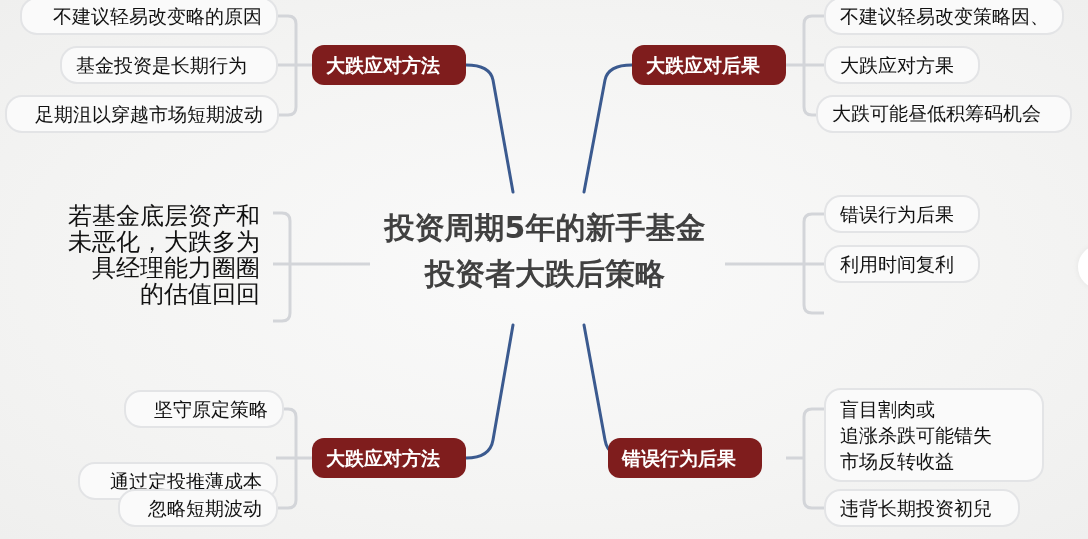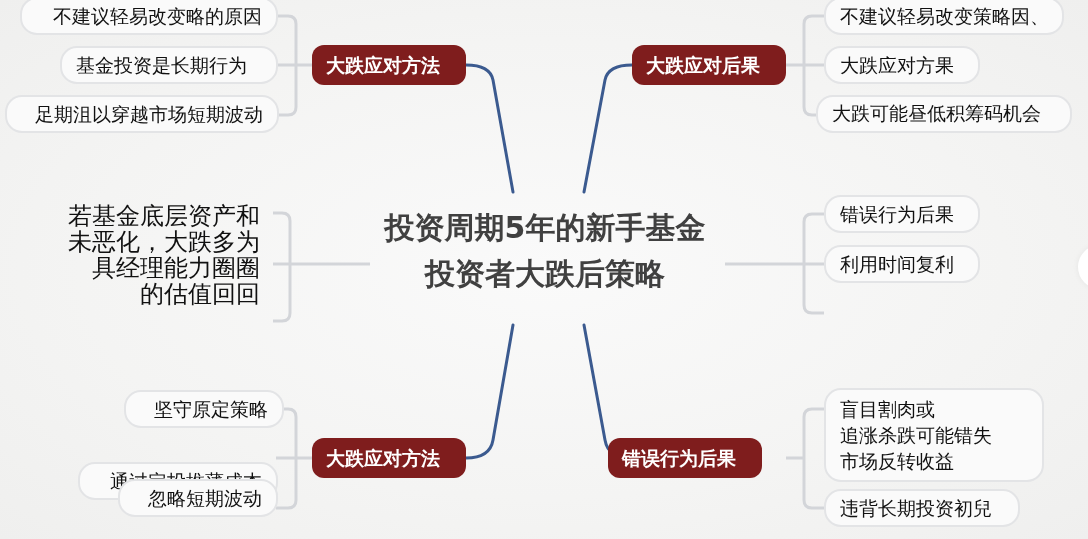--- a/index.html
+++ b/index.html
@@ -94,21 +94,21 @@
     <div>具经理能力圈圈</div>
     <div>的估值回回</div>
   </div>
 
   <div class="leaf" style="left:824px; top:195px; width:156px;">错误行为后果</div>
   <div class="leaf" style="left:824px; top:245px; width:156px;">利用时间复利</div>
 
   <div class="branch" style="left:312px; top:438px; width:154px;">大跌应对方法</div>
   <div class="leaf" style="left:124px; top:390px; width:160px; text-align:right;">坚守原定策略</div>
   <div class="leaf" style="left:78px; top:462px; width:200px; text-align:right;">通过定投推薄成本</div>
-  <div class="leaf" style="left:118px; top:479px; width:160px; text-align:right;">忽略短期波动</div>
+  <div class="leaf" style="left:118px; top:489px; width:160px; text-align:right;">忽略短期波动</div>
 
   <div class="branch" style="left:608px; top:438px; width:154px;">错误行为后果</div>
   <div class="leaf multi" style="left:824px; top:388px; width:220px; border-radius:17px;">
     <div>盲目割肉或</div>
     <div>追涨杀跌可能错失</div>
     <div>市场反转收益</div>
   </div>
   <div class="leaf" style="left:824px; top:489px; width:196px;">违背长期投资初兒</div>
 
   <div class="edge-circle"></div>

